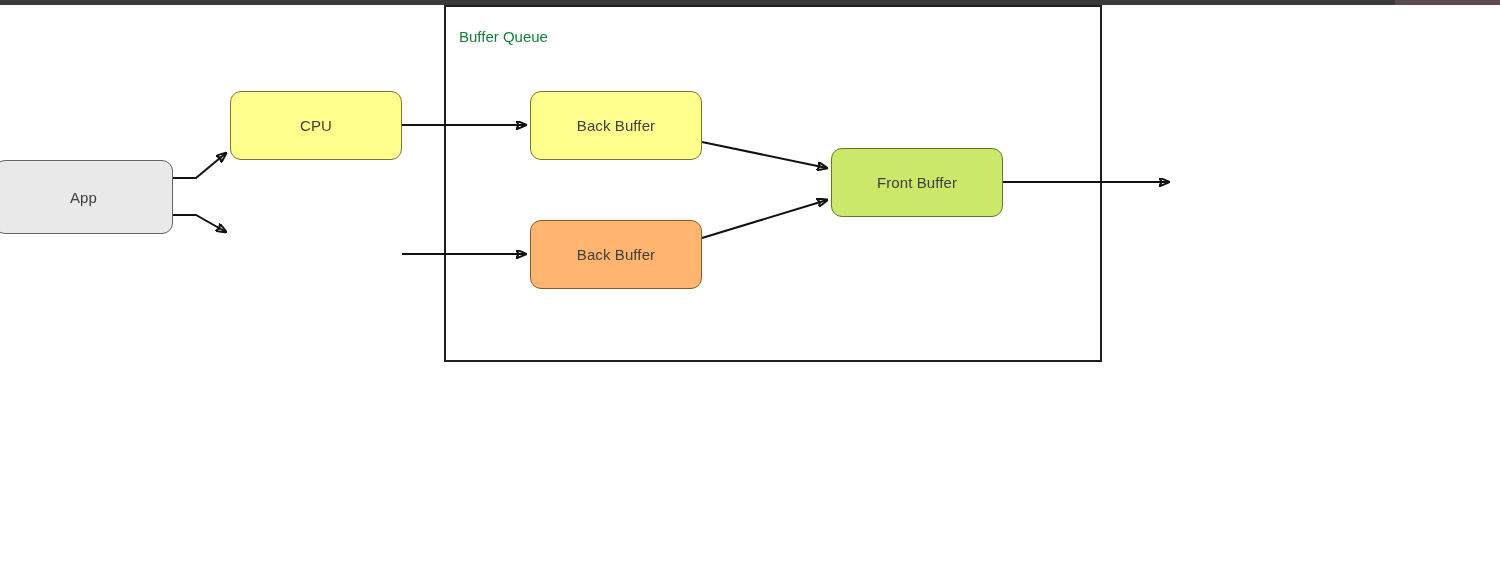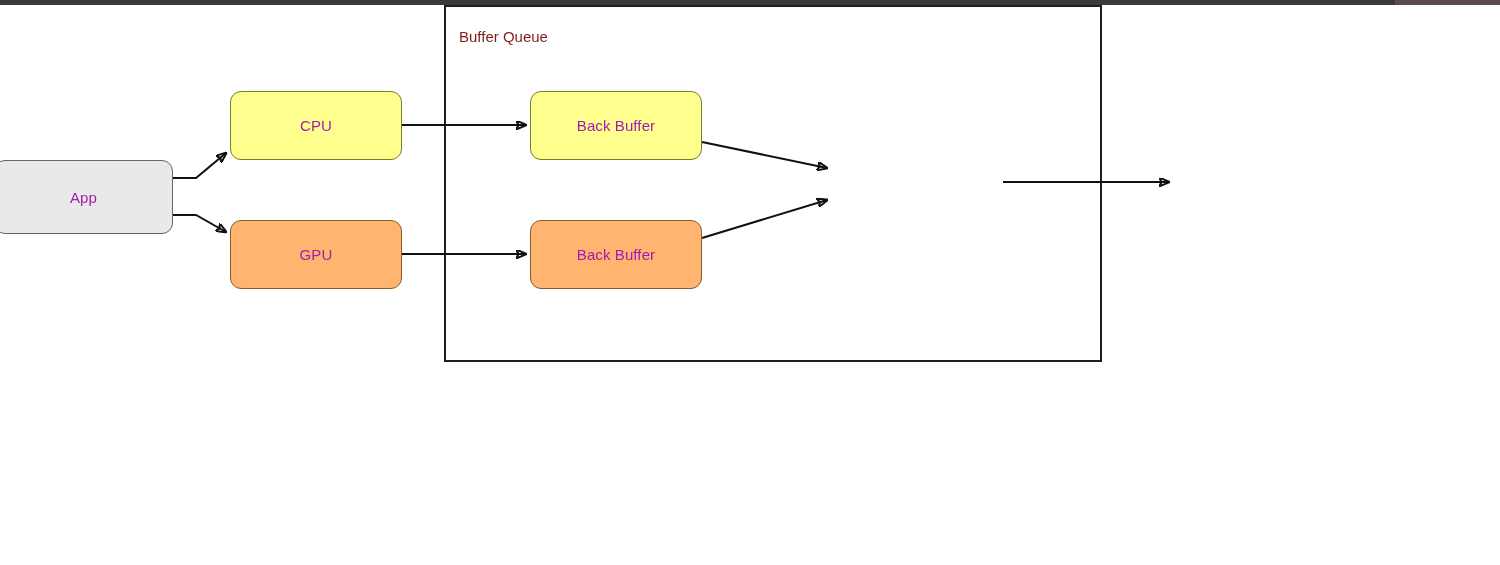--- a/index.html
+++ b/index.html
@@ -44,37 +44,37 @@
 
   
   .group-box {
     position: absolute;
     background: #ffffff;
     border: 2px solid #1f1f1f;
     box-sizing: border-box;
   }
   .group-label {
     position: absolute;
-    color: #7f1d1d;
+    color: #15803d;
     font-size: 15px;
     line-height: 18px;
     white-space: nowrap;
   }
 
   
   .node {
     position: absolute;
     box-sizing: border-box;
     border: 1.6px solid #2b2b2b;
     border-radius: 11px;
     display: flex;
     align-items: center;
     justify-content: center;
     font-size: 15px;
-    color: #a21caf;
+    color: #404040;
     letter-spacing: 0.1px;
     user-select: none;
   }
   .node span { pointer-events: none; }
 
   
   .edges {
     position: absolute;
     left: 0;
     top: 0;
@@ -122,27 +122,27 @@
   </svg>
 
   <div class="node" id="node-app" style="left: -6px; top: 160px; width: 179px; height: 74px; background: rgb(233, 233, 233); border-color: rgb(102, 102, 102);">
     <span>App</span>
   </div>
 
   <div class="node" id="node-cpu" style="left: 230px; top: 91px; width: 172px; height: 69px; background: rgb(255, 255, 141); border-color: rgb(122, 122, 40);">
     <span>CPU</span>
   </div>
 
-  <div class="node" id="node-gpu" style="left: 230px; top: 220px; width: 172px; height: 69px; background: rgb(255, 181, 112); border-color: rgb(138, 90, 42);">
-    <span>GPU</span>
-  </div>
 
   <div class="node" id="node-back-buffer-cpu" style="left: 530px; top: 91px; width: 172px; height: 69px; background: rgb(255, 255, 141); border-color: rgb(122, 122, 40);">
     <span>Back Buffer</span>
   </div>
 
   <div class="node" id="node-back-buffer-gpu" style="left: 530px; top: 220px; width: 172px; height: 69px; background: rgb(255, 181, 112); border-color: rgb(138, 90, 42);">
     <span>Back Buffer</span>
   </div>
 
+  <div class="node" id="node-front-buffer" style="left: 831px; top: 148px; width: 172px; height: 69px; background: rgb(203, 232, 107); border-color: rgb(95, 122, 42);">
+    <span>Front Buffer</span>
+  </div>
 
 
 </div>
 
 </body></html>

